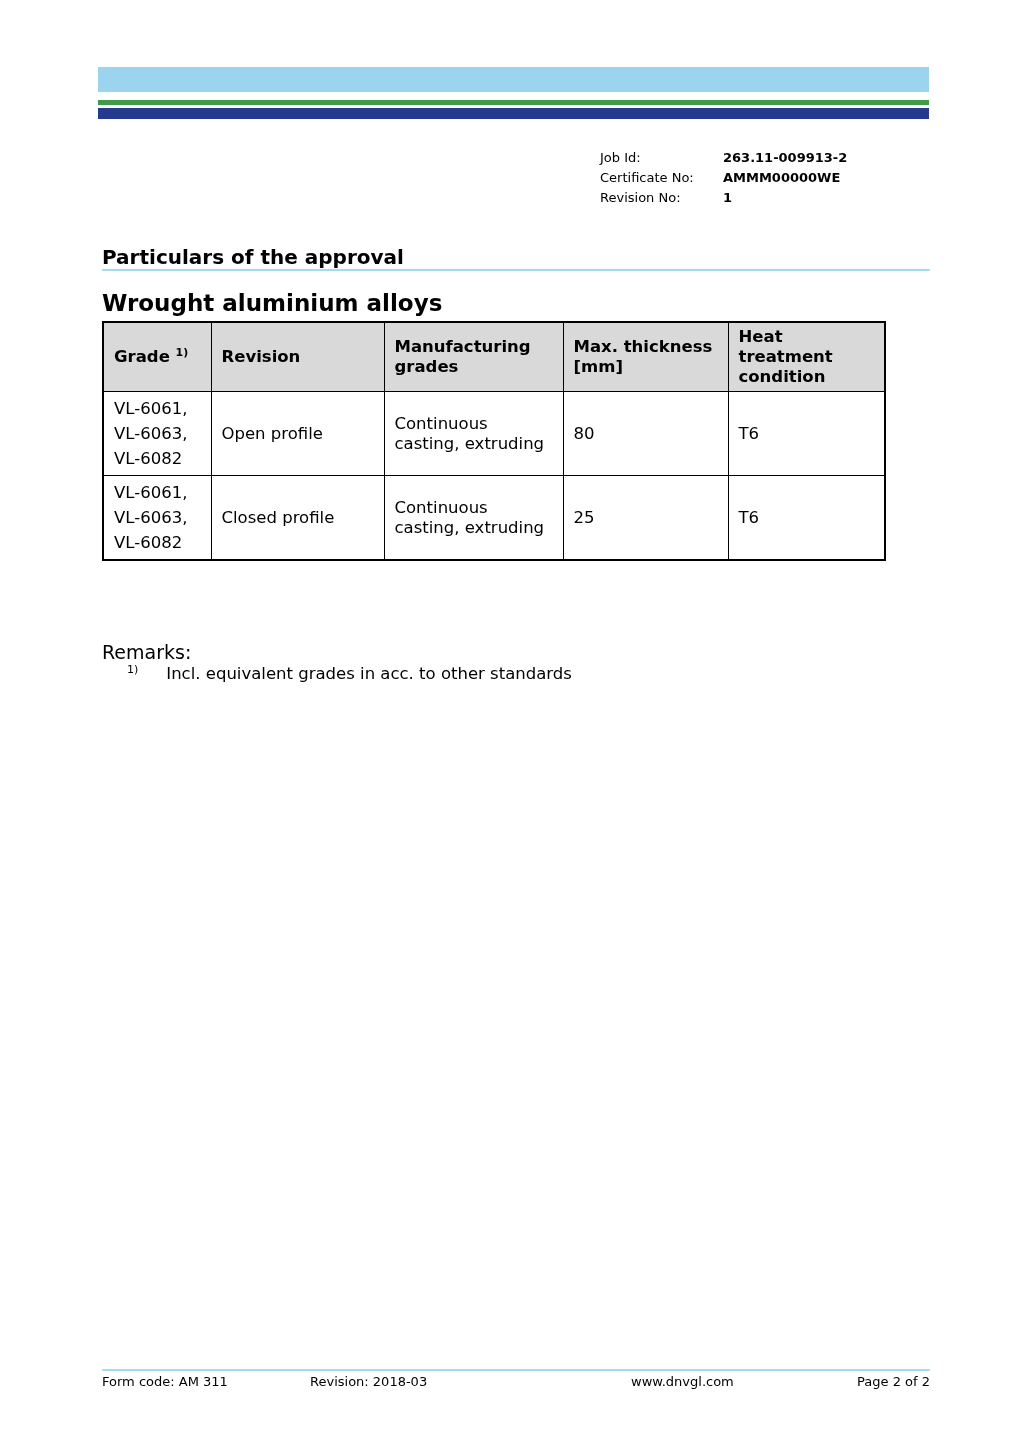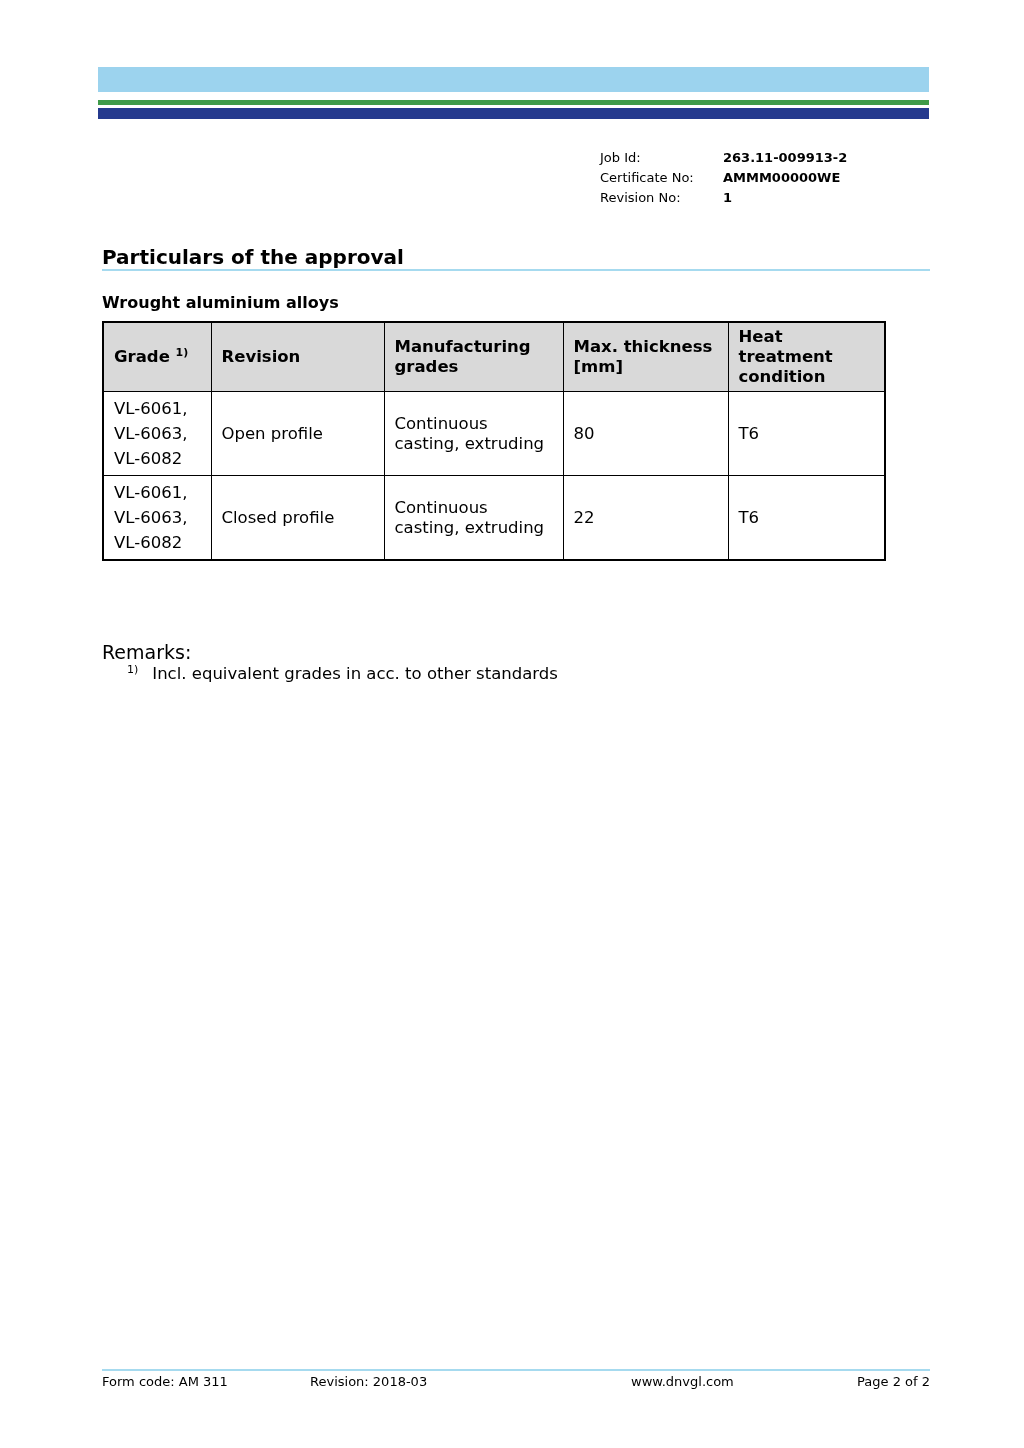--- a/index.html
+++ b/index.html
@@ -30,21 +30,21 @@
   .page-title {
     position: absolute; left: 102px; top: 246px;
     font-size: 20px; font-weight: bold; line-height: 23px;
   }
   .title-rule {
     position: absolute; left: 102px; top: 269px;
     width: 828px; height: 2px; background: #a6daef;
   }
   .subtitle {
     position: absolute; left: 102px; top: 293px;
-    font-size: 16px; font-weight: bold; line-height: 20px;
+    font-size: 23px; font-weight: bold; line-height: 20px;
   }
 
   
   table.alloys {
     position: absolute; left: 102px; top: 321px;
     width: 782px;
     border-collapse: collapse; table-layout: fixed;
     font-size: 16.5px;
   }
   table.alloys th, table.alloys td {
@@ -74,21 +74,21 @@
     position: absolute; left: 102px; top: 641px;
     font-size: 19px;
   }
   .footnote {
     position: absolute; left: 127px; top: 664px;
     font-size: 16.5px;
   }
   .footnote-marker {
     font-size: 11px; vertical-align: super; line-height: 0;
   }
-  .footnote-text { margin-left: 14px; }
+  .footnote-text { margin-left: 28px; }
 
   
   .footer-rule {
     position: absolute; left: 102px; top: 1369px;
     width: 828px; height: 2px; background: #a6daef;
   }
   .footer-item {
     position: absolute; top: 1374px;
     font-size: 13px; line-height: 16px; white-space: nowrap;
   }
@@ -147,21 +147,21 @@
     <td class="plain-cell">Continuous casting, extruding</td>
     <td class="plain-cell">80</td>
     <td class="plain-cell">T6</td>
   </tr>
   <tr class="body-row-2">
     <td class="grade-cell">VL-6061,
 VL-6063,
 VL-6082</td>
     <td class="plain-cell">Closed profile</td>
     <td class="plain-cell">Continuous casting, extruding</td>
-    <td class="plain-cell">22</td>
+    <td class="plain-cell">25</td>
     <td class="plain-cell">T6</td>
   </tr>
 </tbody>
   </table>
 
 <div class="remarks-label">Remarks:</div>
 <div class="footnote">
   <span class="footnote-marker">1)</span><span class="footnote-text">Incl. equivalent grades in acc. to other standards</span>
 </div>
 

